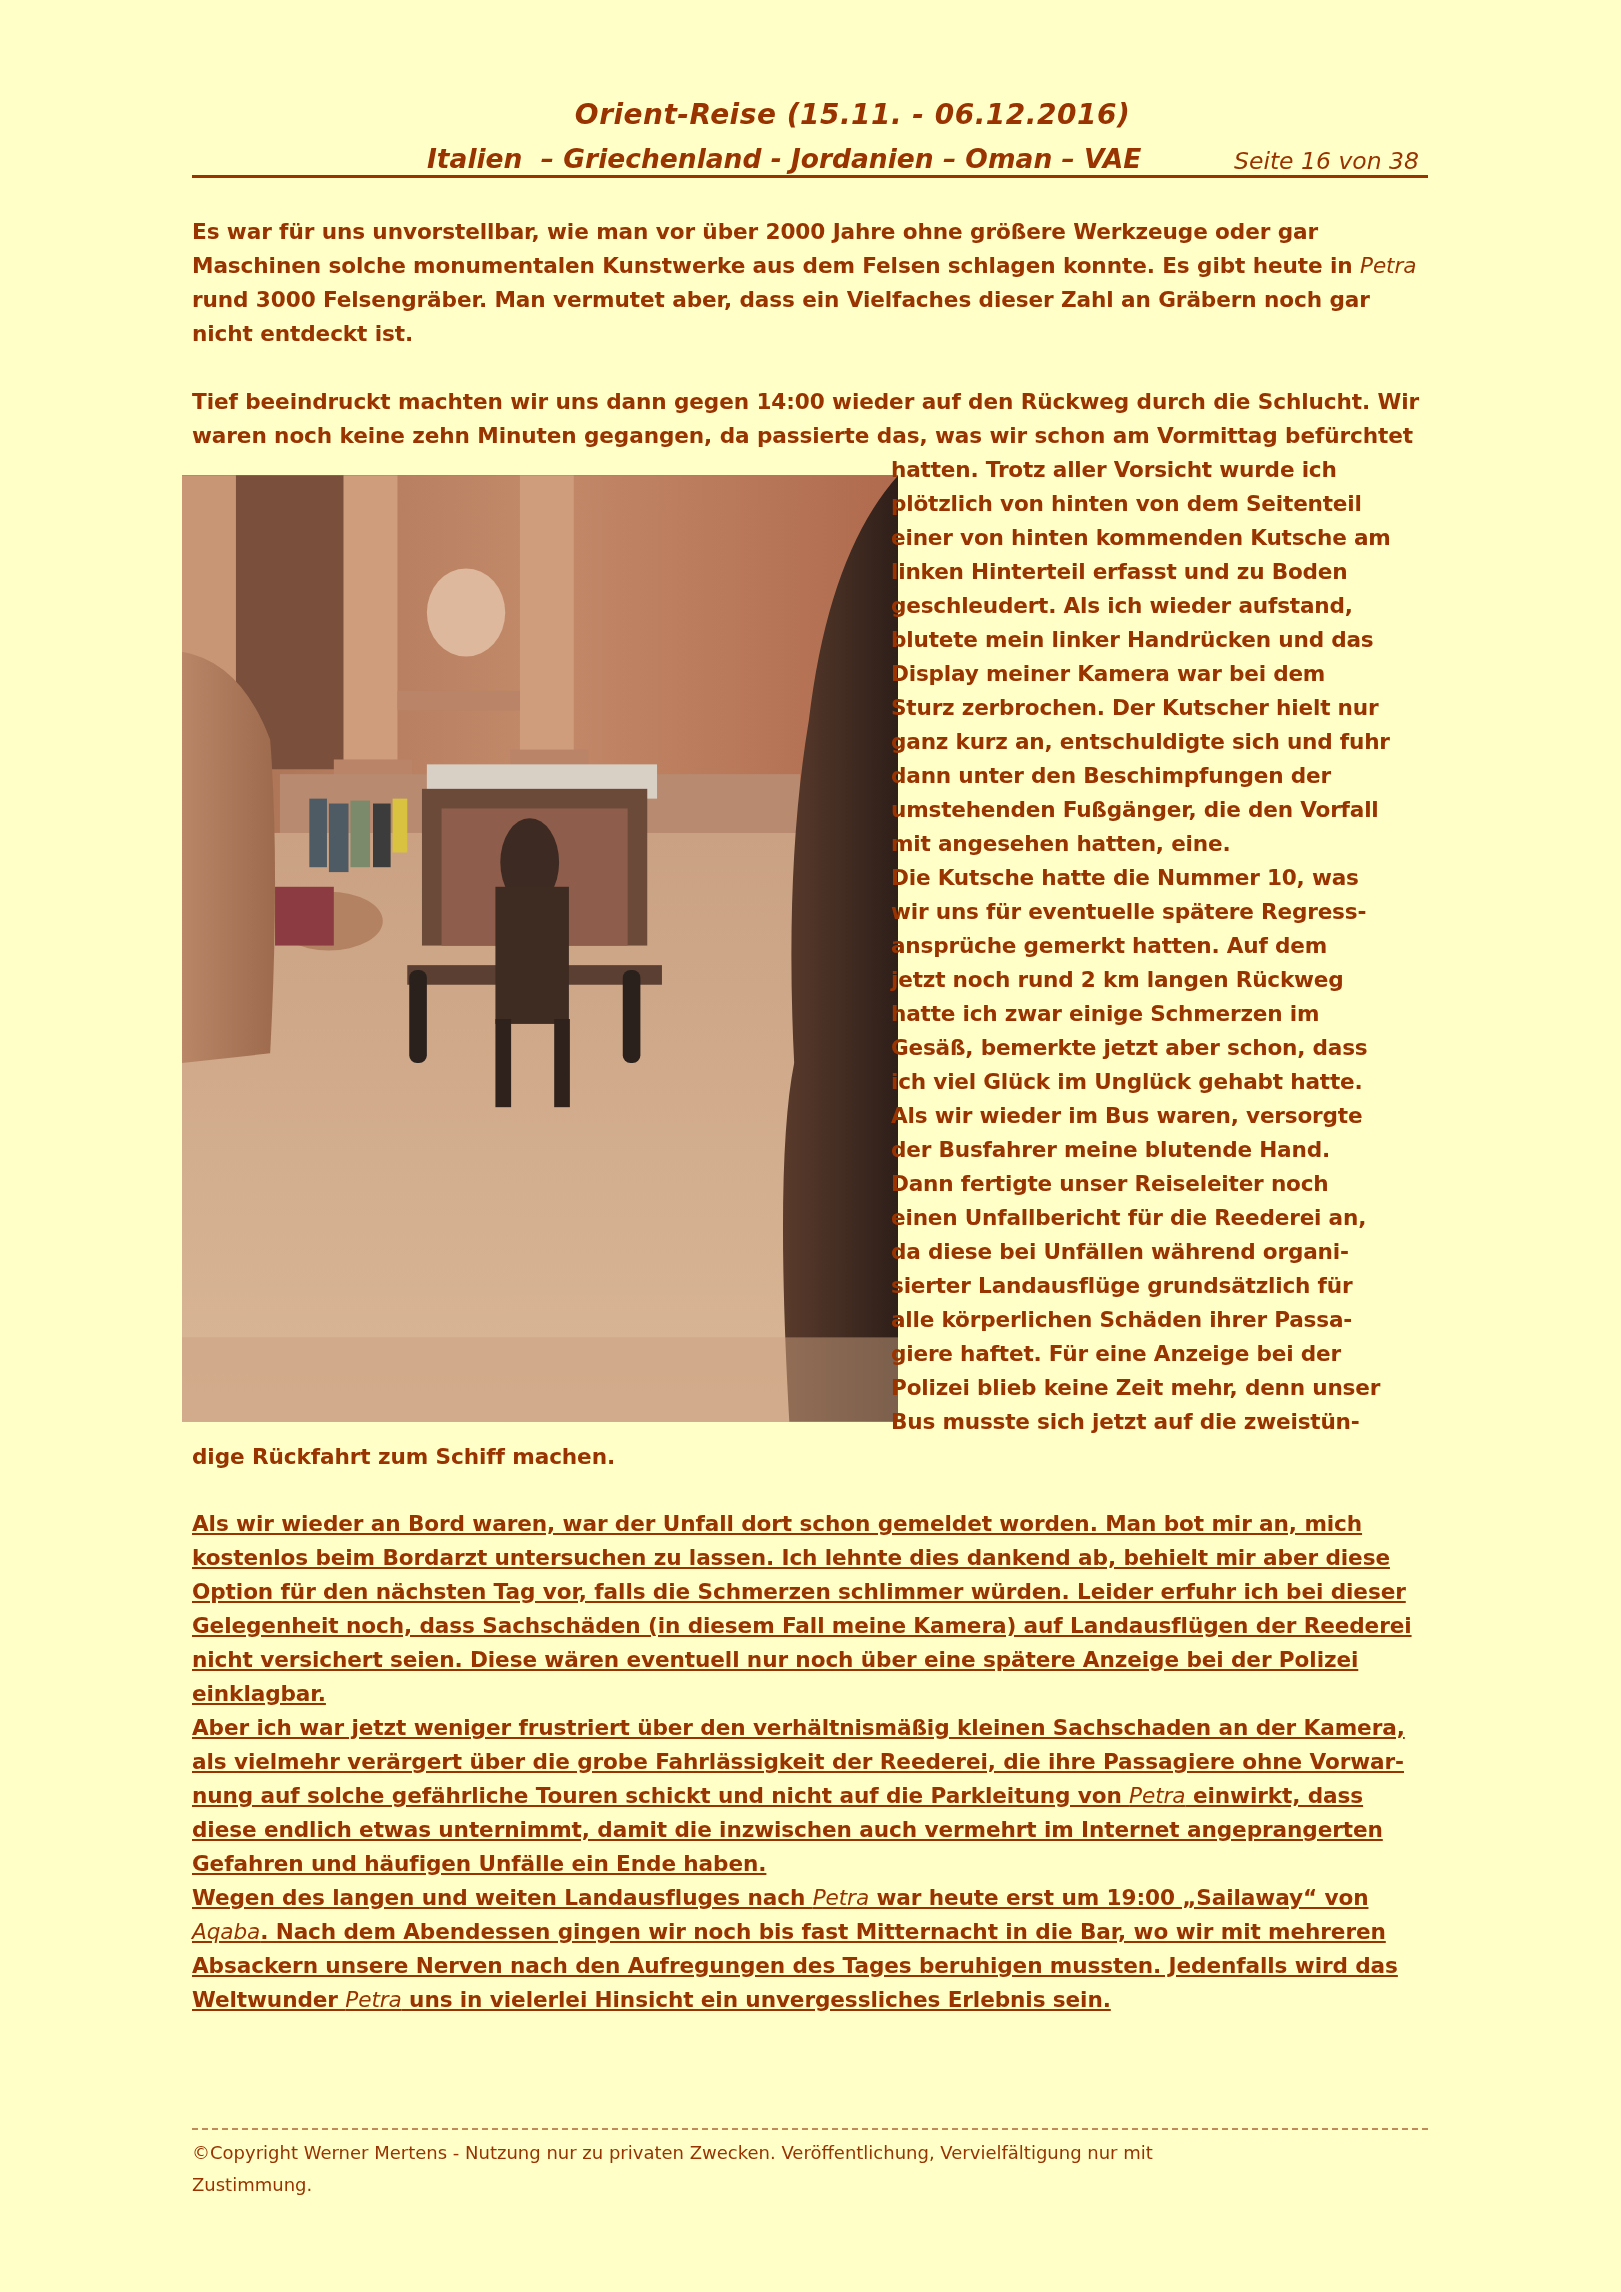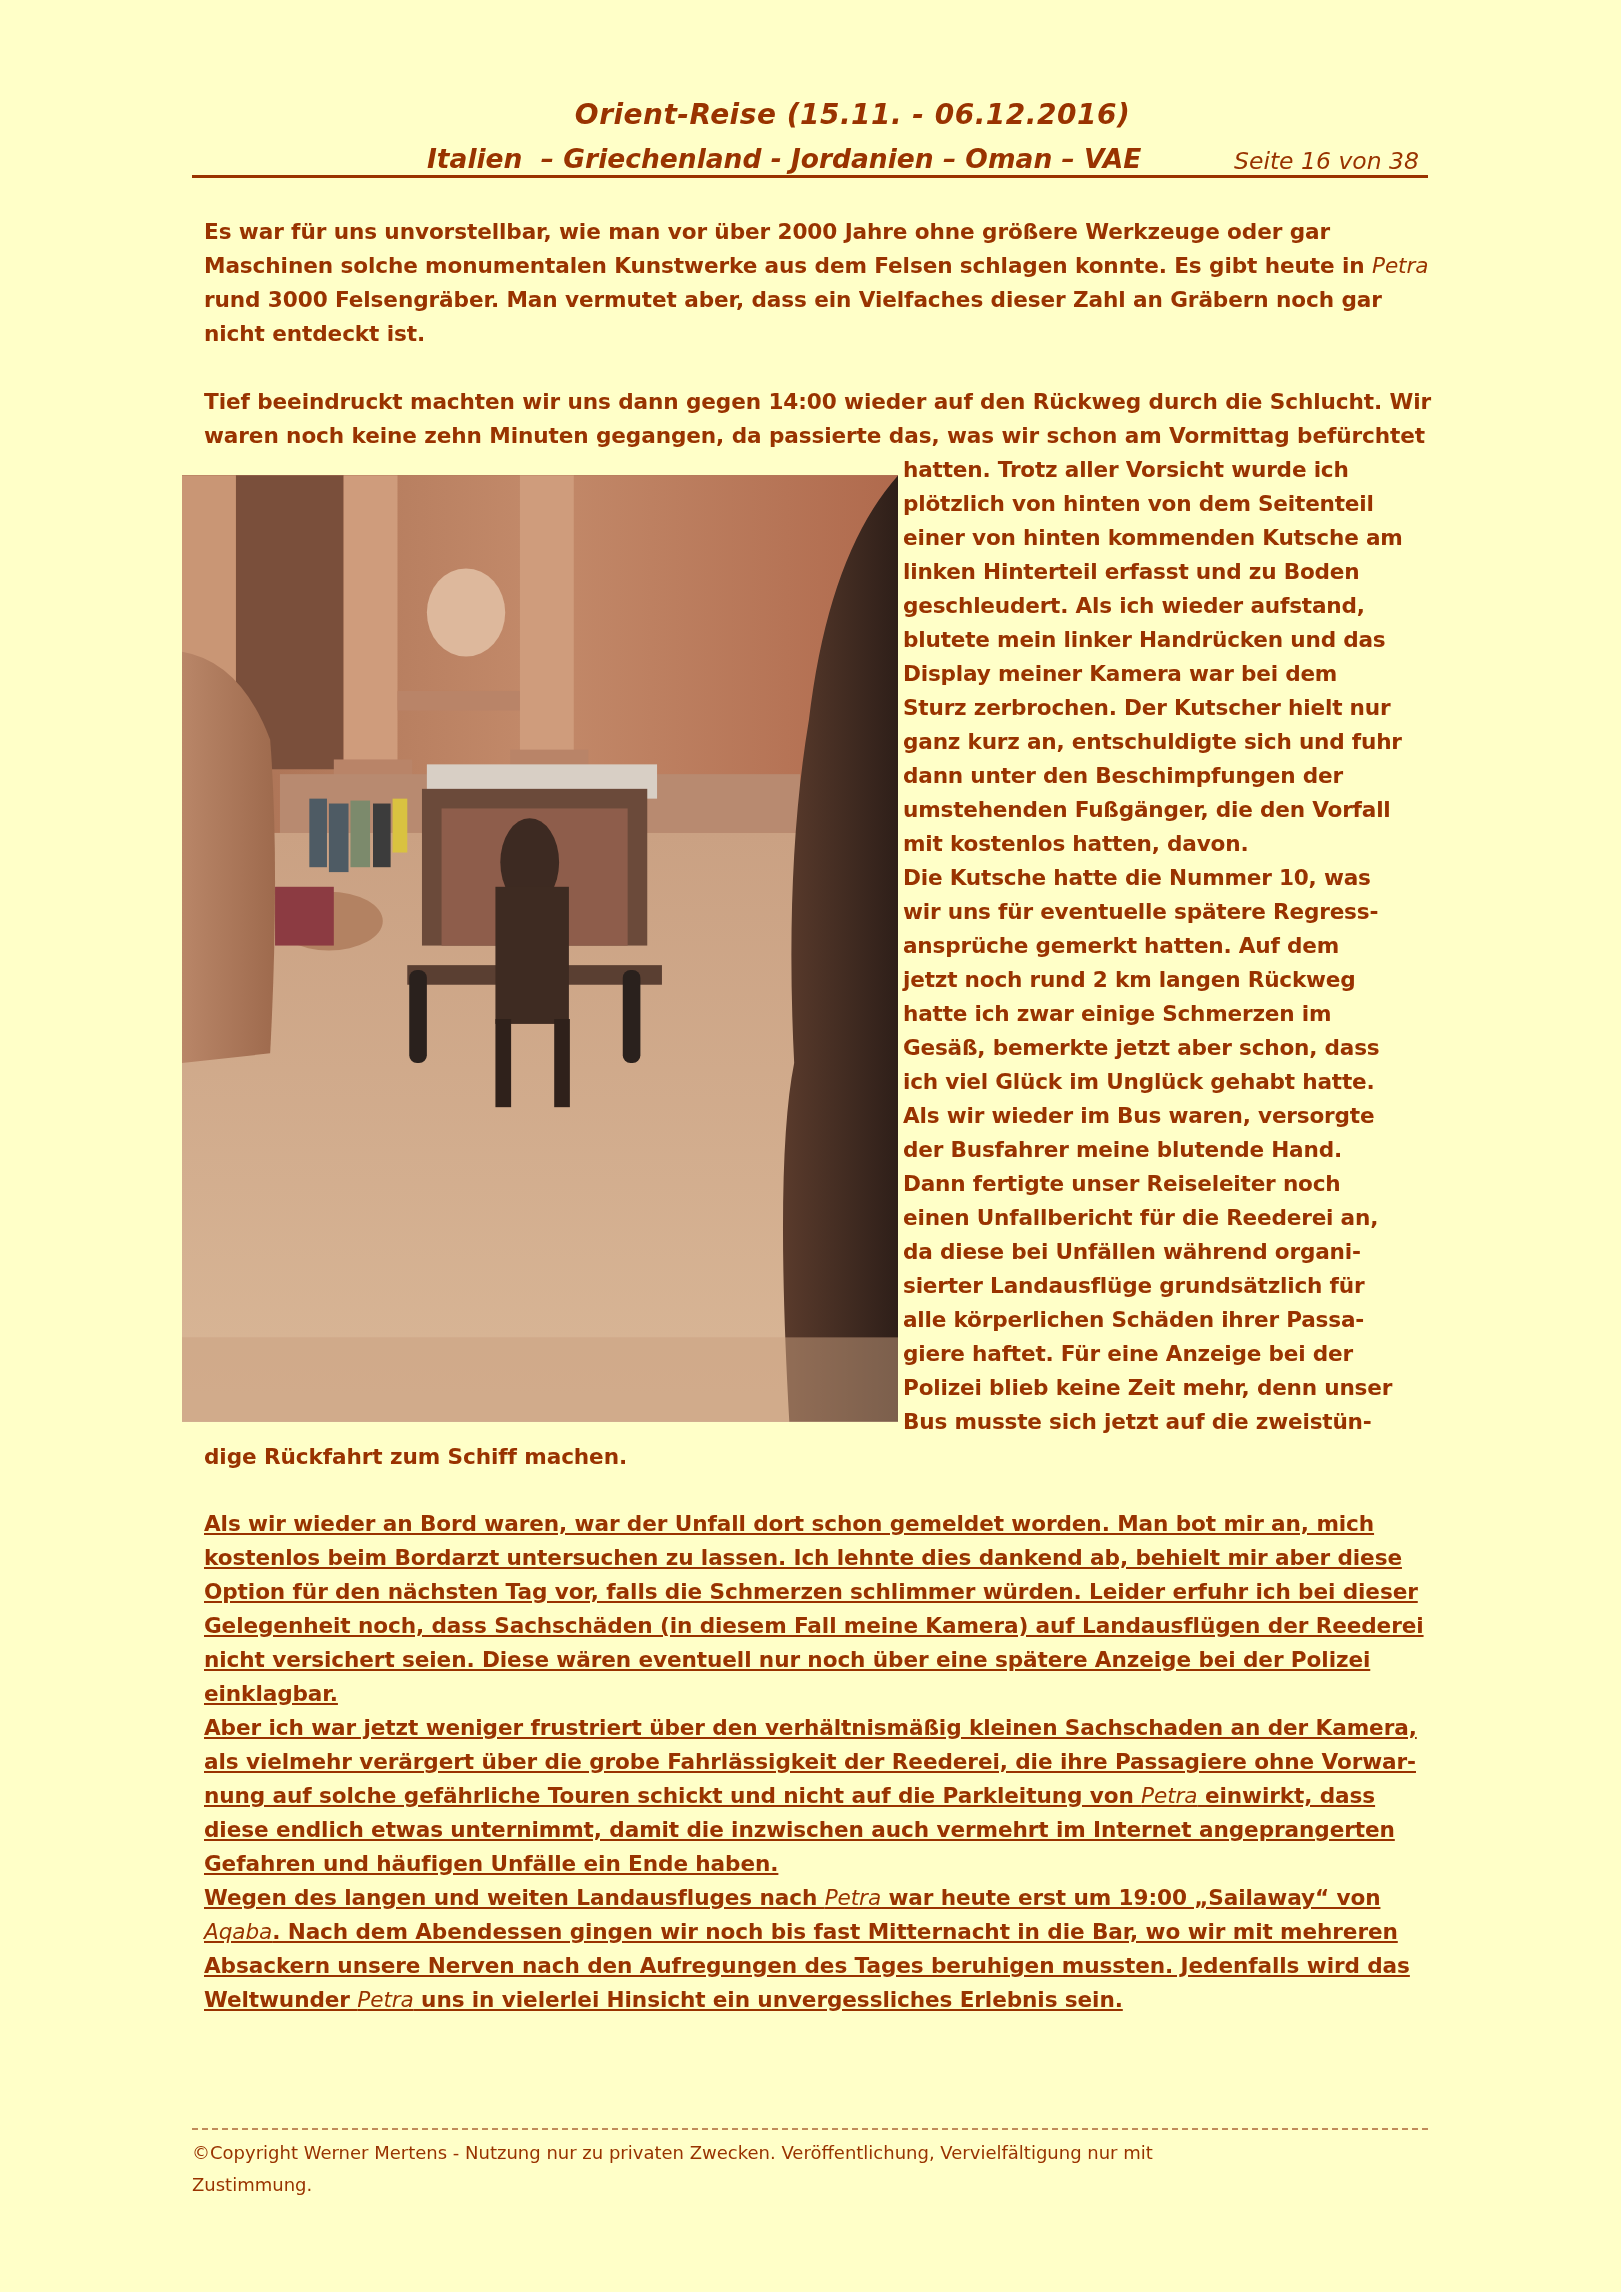--- a/index.html
+++ b/index.html
@@ -31,21 +31,21 @@
   .hdr-rule {
     position: absolute; left: 192px; top: 175px; width: 1236px; height: 2.9px; background: #993300;
   }
 
   
   .para {
     position: absolute; left: 192px; width: 1245px;
     font-size: 21.6px; font-weight: bold; line-height: 34px;
     letter-spacing: -0.1px;
   }
-  .line { white-space: nowrap; display: block; height: 34px; margin-left: 12px; }
+  .line { white-space: nowrap; display: block; height: 34px; }
   .it { font-style: italic; font-weight: normal; }
 
   .col {
     position: absolute; left: 891px; width: 510px;
     font-size: 21.6px; font-weight: bold; line-height: 34px;
     letter-spacing: -0.2px;
   }
 
   
   .photo {
@@ -163,21 +163,21 @@
     <span class="line">plötzlich von hinten von dem Seitenteil</span>
     <span class="line">einer von hinten kommenden Kutsche am</span>
     <span class="line">linken Hinterteil erfasst und zu Boden</span>
     <span class="line">geschleudert. Als ich wieder aufstand,</span>
     <span class="line">blutete mein linker Handrücken und das</span>
     <span class="line">Display meiner Kamera war bei dem</span>
     <span class="line">Sturz zerbrochen. Der Kutscher hielt nur</span>
     <span class="line">ganz kurz an, entschuldigte sich und fuhr</span>
     <span class="line">dann unter den Beschimpfungen der</span>
     <span class="line">umstehenden Fußgänger, die den Vorfall</span>
-    <span class="line">mit kostenlos hatten, davon.</span>
+    <span class="line">mit angesehen hatten, eine.</span>
     <span class="line">Die Kutsche hatte die Nummer 10, was</span>
     <span class="line">wir uns für eventuelle spätere Regress-</span>
     <span class="line">ansprüche gemerkt hatten. Auf dem</span>
     <span class="line">jetzt noch rund 2 km langen Rückweg</span>
     <span class="line">hatte ich zwar einige Schmerzen im</span>
     <span class="line">Gesäß, bemerkte jetzt aber schon, dass</span>
     <span class="line">ich viel Glück im Unglück gehabt hatte.</span>
     <span class="line">Als wir wieder im Bus waren, versorgte</span>
     <span class="line">der Busfahrer meine blutende Hand.</span>
     <span class="line">Dann fertigte unser Reiseleiter noch</span>

